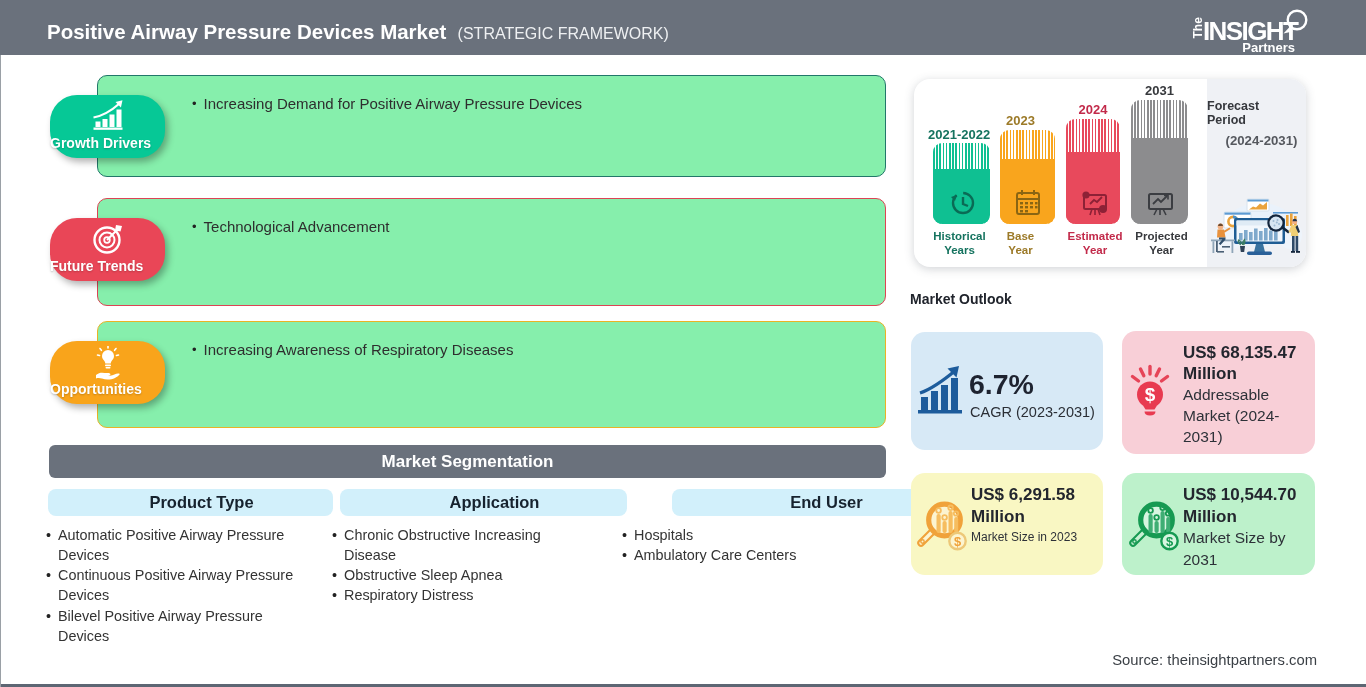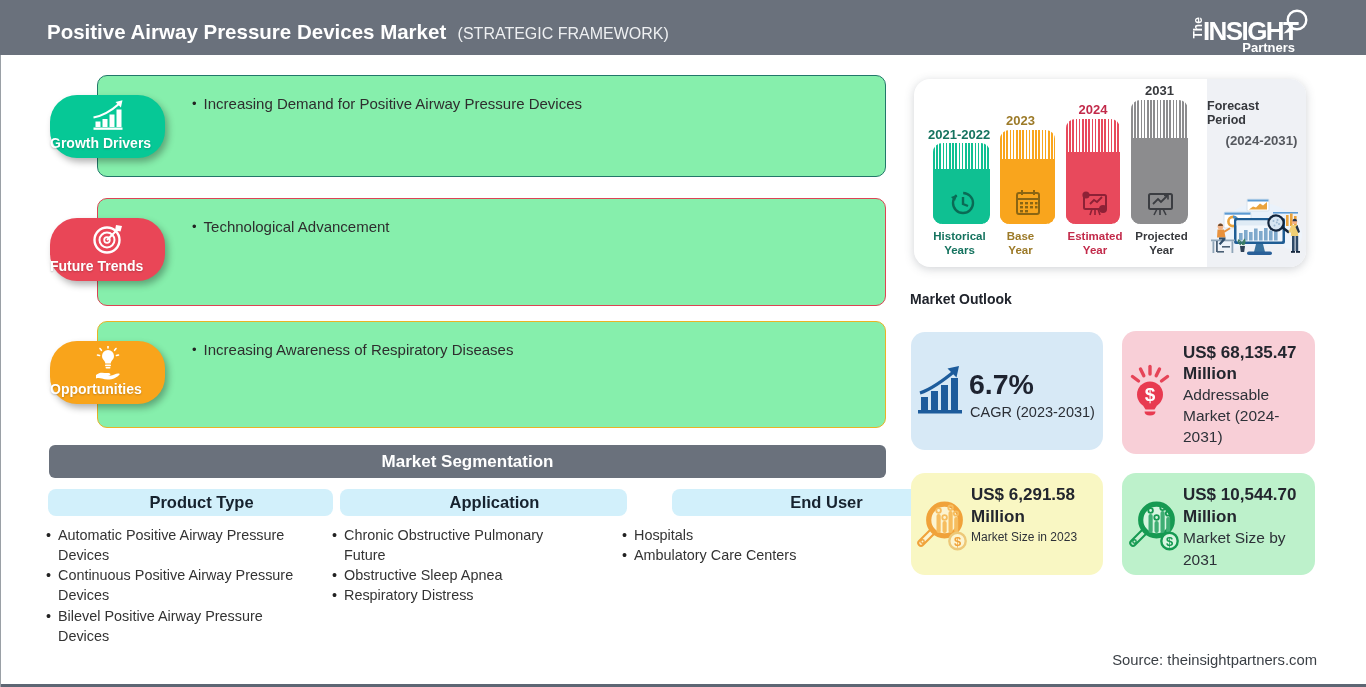--- a/index.html
+++ b/index.html
@@ -124,21 +124,21 @@
   <div class="abs" id="segbar">Market Segmentation</div>
   <div class="abs colh" style="left:48px;width:263px;">Product Type</div>
   <div class="abs colh" style="left:340px;width:265px;">Application</div>
   <div class="abs colh" style="left:624px;width:265px;margin-left:48px;">End User</div>
   <div class="abs seglist" style="left:46px;width:250px;">
     <div class="it">Automatic Positive Airway Pressure Devices</div>
     <div class="it">Continuous Positive Airway Pressure Devices</div>
     <div class="it">Bilevel Positive Airway Pressure Devices</div>
   </div>
   <div class="abs seglist" style="left:332px;width:225px;">
-    <div class="it">Chronic Obstructive Pulmonary Future</div>
+    <div class="it">Chronic Obstructive Increasing Disease</div>
     <div class="it">Obstructive Sleep Apnea</div>
     <div class="it">Respiratory Distress</div>
   </div>
   <div class="abs seglist" style="left:622px;width:240px;">
     <div class="it">Hospitals</div>
     <div class="it">Ambulatory Care Centers</div>
   </div>
 
   <div class="abs" id="chartcard"></div>
   <div class="abs" id="fpanel"></div>

